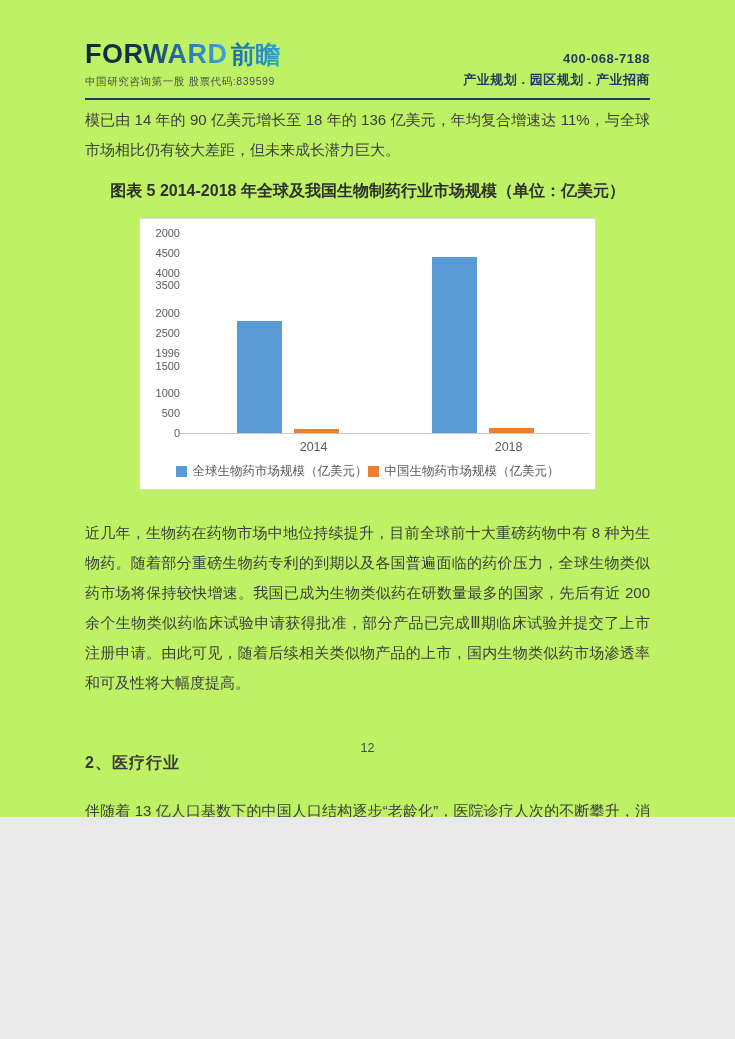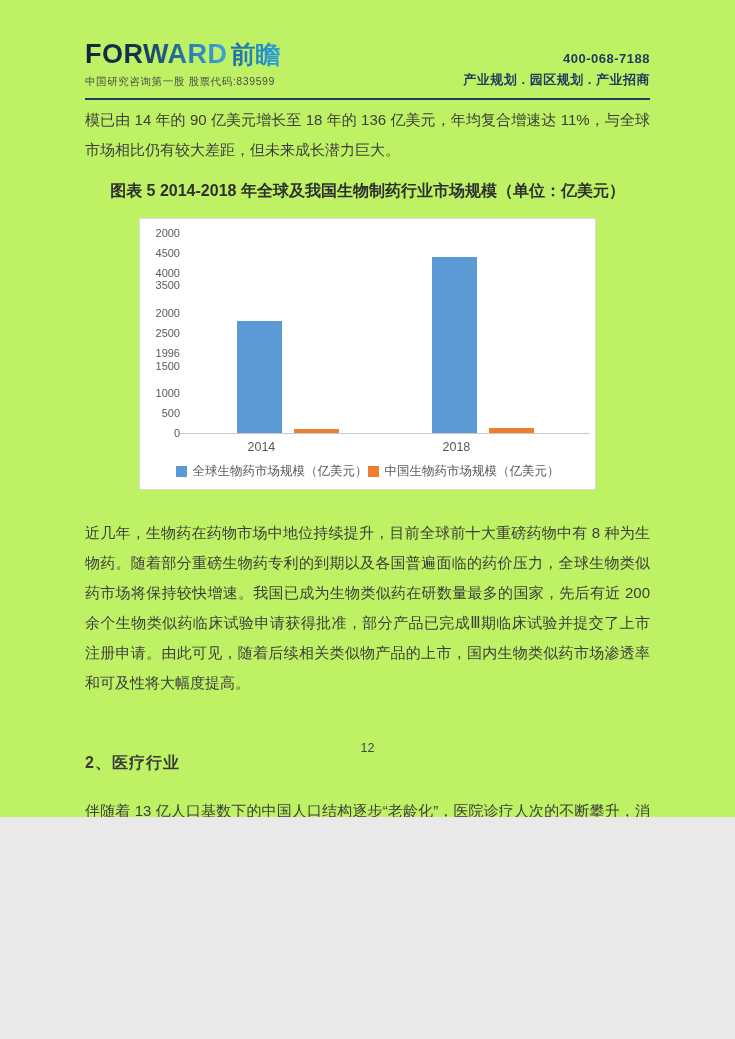--- a/index.html
+++ b/index.html
@@ -40,21 +40,21 @@
   .p3{margin-top:22px;}
   .figure-title{font-size:16px;font-weight:bold;color:#2f2f2f;text-align:center;margin-top:16px;}
   
   .chart-box{
     width:455px;height:270px;margin:16px auto 0;
     border:1px solid #d9d9d9;position:relative;background:#fff;
   }
   .ytick{position:absolute;left:0;width:40px;text-align:right;font-size:11px;color:#595959;line-height:16px;}
   .xaxis-line{position:absolute;height:1px;background:#c9c9c9;}
   .bar{position:absolute;}
-  .xlabel{position:absolute;width:80px;text-align:left;font-size:12.5px;color:#595959;}
+  .xlabel{position:absolute;width:80px;text-align:right;font-size:12.5px;color:#595959;}
   .legend{position:absolute;left:0;right:0;bottom:9px;display:flex;justify-content:center;gap:0;}
   .legend-item{display:flex;align-items:center;font-size:12.5px;color:#595959;white-space:nowrap;}
   .legend-swatch{display:inline-block;width:11px;height:11px;margin-right:6px;}
   .source{font-size:13.5px;color:#4a4a4a;text-align:right;margin-top:20px;
     font-style:italic;font-family:"Liberation Serif","DejaVu Serif",serif;}
   .section-heading{font-size:16px;font-weight:bold;color:#3a3a3a;margin-top:55px;letter-spacing:1px;}
   .page-num{position:absolute;bottom:62px;left:0;right:0;text-align:center;font-size:12.5px;color:#454545;}
 </style>
 </head>
 <body>

